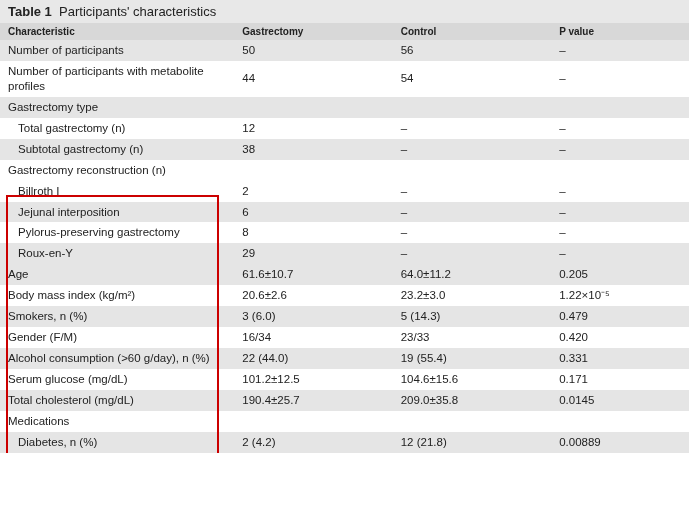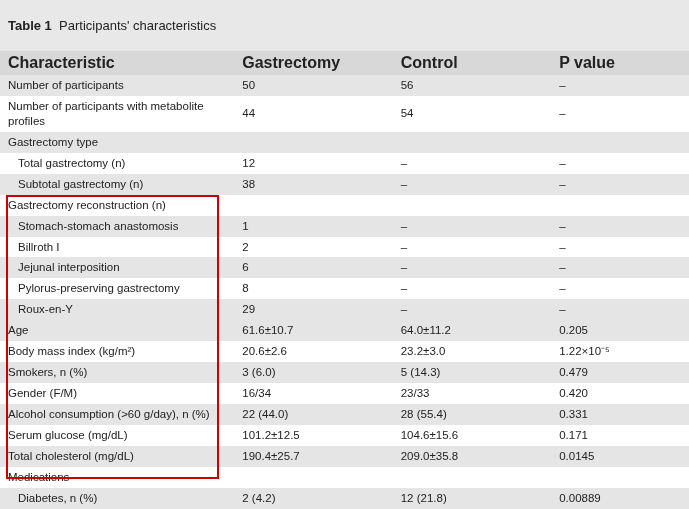--- a/index.html
+++ b/index.html
@@ -1,20 +1,20 @@
 <!DOCTYPE html>
 <html><head>
 <meta charset="utf-8">
 <style>
 *{margin:0;padding:0;box-sizing:border-box}
 body{font-family:Arial,Helvetica,sans-serif;font-size:12px;color:#222;background:#fff;width:689px;position:relative}
-.hdr{background:#e8e8e8;padding:18px 8px;font-size:13px}
+.hdr{background:#e8e8e8;padding:4px 8px;font-size:13px}
 .hdr b{font-weight:bold}
 table{width:100%;border-collapse:collapse;font-size:11.5px}
-th{background:#d8d8d8;text-align:left;padding:3px 8px;font-weight:bold;font-size:16px}
+th{background:#d8d8d8;text-align:left;padding:3px 8px;font-weight:bold;font-size:10px}
 td{padding:3px 8px;line-height:1.3}
 tr.odd td{background:#e5e5e5}
 tr.even td{background:#fff}
 .ind1{padding-left:18px}
 .redbox{position:absolute;border:2px solid #cc0000;left:6px;top:195px;width:213px;height:284px;pointer-events:none}
 .col0{width:34%}
 .col1{width:23%}
 .col2{width:23%}
 .col3{width:20%}
 </style>
@@ -64,26 +64,20 @@
         <td>38</td>
         <td>–</td>
         <td>–</td>
       </tr>
       <tr class="even">
         <td>Gastrectomy reconstruction (n)</td>
         <td></td>
         <td></td>
         <td></td>
       </tr>
-      <tr class="odd">
-        <td class="ind1">Stomach-stomach anastomosis</td>
-        <td>1</td>
-        <td>–</td>
-        <td>–</td>
-      </tr>
       <tr class="even">
         <td class="ind1">Billroth I</td>
         <td>2</td>
         <td>–</td>
         <td>–</td>
       </tr>
       <tr class="odd">
         <td class="ind1">Jejunal interposition</td>
         <td>6</td>
         <td>–</td>
@@ -121,21 +115,21 @@
       </tr>
       <tr class="even">
         <td>Gender (F/M)</td>
         <td>16/34</td>
         <td>23/33</td>
         <td>0.420</td>
       </tr>
       <tr class="odd">
         <td>Alcohol consumption (&gt;60 g/day), n (%)</td>
         <td>22 (44.0)</td>
-        <td>28 (55.4)</td>
+        <td>19 (55.4)</td>
         <td>0.331</td>
       </tr>
       <tr class="even">
         <td>Serum glucose (mg/dL)</td>
         <td>101.2±12.5</td>
         <td>104.6±15.6</td>
         <td>0.171</td>
       </tr>
       <tr class="odd">
         <td>Total cholesterol (mg/dL)</td>

